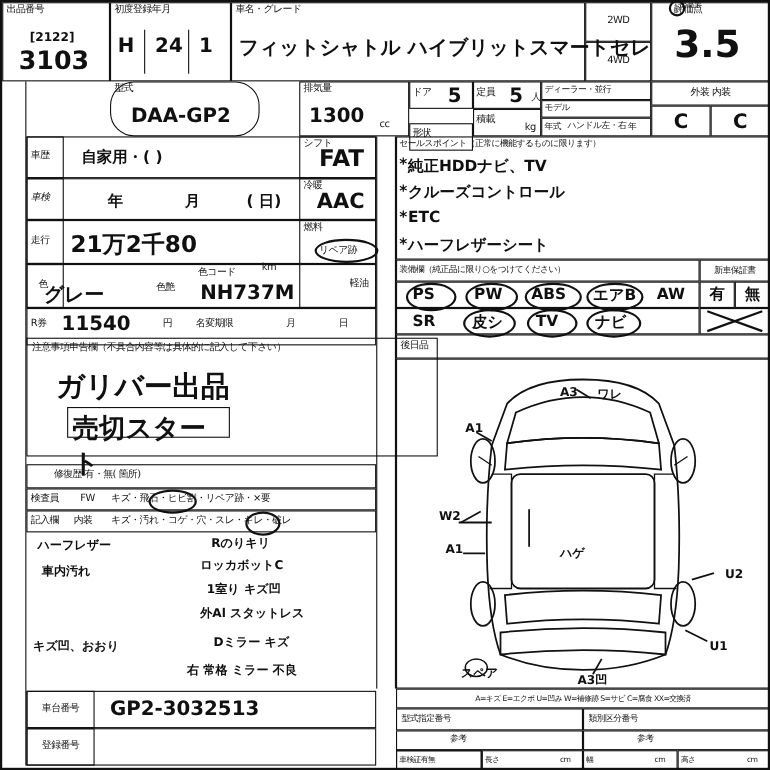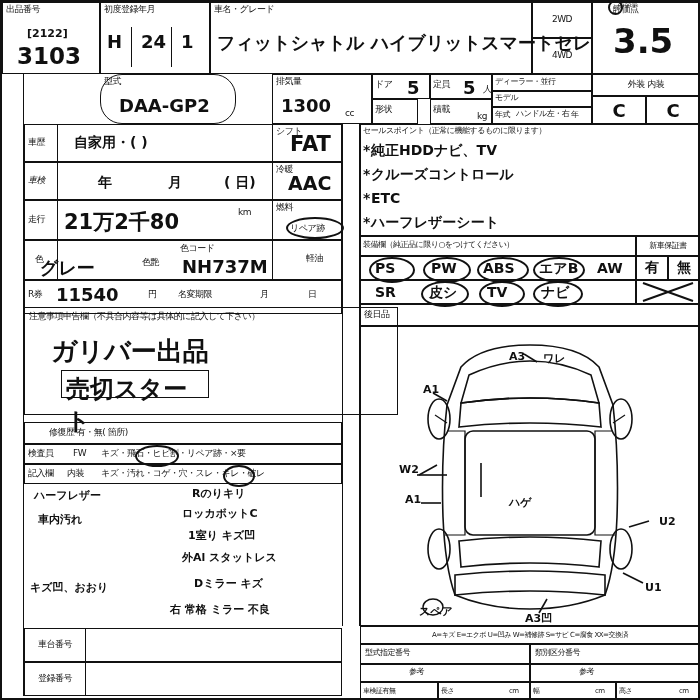--- a/index.html
+++ b/index.html
@@ -96,21 +96,21 @@
 
   <div class="box bd" style="left:370px;top:72px;width:58px;height:25px;">
     <div class="lbl" style="position:absolute;left:2px;top:5px;">ドア</div>
     <div class="hand hmed" style="position:absolute;left:34px;top:2px;">5</div>
   </div>
   <div class="box bd" style="left:428px;top:72px;width:62px;height:25px;">
     <div class="lbl" style="position:absolute;left:2px;top:5px;">定員</div>
     <div class="hand hmed" style="position:absolute;left:32px;top:2px;">5</div>
     <div class="lbl" style="position:absolute;left:52px;top:10px;">人</div>
   </div>
-  <div class="box bd" style="left:370px;top:97px;width:46px;height:25px;text-decoration:underline;">
+  <div class="box bd" style="left:370px;top:110px;width:58px;height:25px;text-decoration:underline;">
     <div class="lbl" style="position:absolute;left:2px;top:5px;">形状</div>
   </div>
   <div class="box bd" style="left:428px;top:97px;width:62px;height:25px;">
     <div class="lbl" style="position:absolute;left:2px;top:5px;">積載</div>
     <div class="lbl" style="position:absolute;left:46px;top:12px;">kg</div>
   </div>
 
   <div class="box bd" style="left:490px;top:72px;width:100px;height:17px;">
     <div class="lbl8" style="position:absolute;left:2px;top:3px;">ディーラー・並行</div>
   </div>
@@ -147,21 +147,21 @@
   </div>
   <div class="hand hsm" style="position:absolute;left:96px;top:172px;">年</div>
   <div class="hand hsm" style="position:absolute;left:166px;top:172px;">月</div>
   <div class="hand hsm" style="position:absolute;left:222px;top:172px;">(   日)</div>
 
   <div class="box bd" style="left:22px;top:198px;width:318px;height:40px;"></div>
   <div class="box bd" style="left:22px;top:198px;width:34px;height:40px;">
     <div class="lbl" style="position:absolute;left:3px;top:14px;">走行</div>
   </div>
   <div class="hand" style="position:absolute;left:62px;top:206px;font-size:21px;">21万2千80</div>
-  <div class="lbl" style="position:absolute;left:236px;top:206px;">km</div>
+  <div class="lbl" style="position:absolute;left:236px;top:237px;">km</div>
 
   <div class="box bd" style="left:22px;top:238px;width:318px;height:40px;"></div>
   <div class="box bd" style="left:22px;top:238px;width:34px;height:40px;">
     <div class="lbl" style="position:absolute;left:10px;top:14px;">色</div>
   </div>
   <div class="hand hmed" style="position:absolute;left:38px;top:254px;">グレー</div>
   <div class="lbl" style="position:absolute;left:140px;top:256px;">色艶</div>
   <div class="lbl" style="position:absolute;left:178px;top:242px;">色コード</div>
   <div class="hand hmed" style="position:absolute;left:180px;top:254px;">NH737M</div>
 
@@ -180,21 +180,21 @@
 
   <div class="box bd" style="left:270px;top:160px;width:70px;height:38px;">
     <div class="lbl" style="position:absolute;left:3px;top:2px;">冷暖</div>
   </div>
   <div class="hand" style="position:absolute;left:286px;top:170px;font-size:19px;">AAC</div>
 
   <div class="box bd" style="left:270px;top:198px;width:70px;height:80px;">
     <div class="lbl" style="position:absolute;left:3px;top:2px;">燃料</div>
   </div>
   <div class="lbl" style="position:absolute;left:288px;top:222px;">リペア跡</div>
-  <div class="lbl" style="position:absolute;left:288px;top:252px;padding-left:16px;">軽油</div>
+  <div class="lbl" style="position:absolute;left:300px;top:252px;padding-left:16px;">軽油</div>
   <div class="ellipse" style="left:284px;top:215px;width:54px;height:18px;"></div>
 
   <div class="box bd" style="left:358px;top:122px;width:340px;height:112px;">
     <div class="lbl8" style="position:absolute;left:2px;top:2px;">セールスポイント（正常に機能するものに限ります）</div>
     <div class="hand hsm" style="position:absolute;left:10px;top:17px;">純正HDDナビ、TV</div>
     <div class="hand hsm" style="position:absolute;left:10px;top:41px;">クルーズコントロール</div>
     <div class="hand hsm" style="position:absolute;left:10px;top:65px;">ETC</div>
     <div class="hand hsm" style="position:absolute;left:10px;top:89px;">ハーフレザーシート</div>
     <div class="hand hsm" style="position:absolute;left:2px;top:17px;">*</div>
     <div class="hand hsm" style="position:absolute;left:2px;top:41px;">*</div>
@@ -282,20 +282,21 @@
     <div class="hand hxsm" style="position:absolute;left:164px;top:44px;">1室り キズ凹</div>
     <div class="hand hxsm" style="position:absolute;left:158px;top:66px;">外Al スタットレス</div>
     <div class="hand hxsm" style="position:absolute;left:170px;top:92px;">Dミラー キズ</div>
     <div class="hand hxsm" style="position:absolute;left:146px;top:118px;">右 常格 ミラー 不良</div>
   </div>
 
   <div class="box bd" style="left:22px;top:626px;width:318px;height:34px;"></div>
   <div class="box bd" style="left:22px;top:626px;width:62px;height:34px;">
     <div class="lbl ctr" style="width:100%;height:100%;">車台番号</div>
   </div>
+  <div class="hand hmed" style="position:absolute;left:98px;top:632px;">GP2-3032513</div>
 
   <div class="box bd" style="left:22px;top:660px;width:318px;height:34px;"></div>
   <div class="box bd" style="left:22px;top:660px;width:62px;height:34px;">
     <div class="lbl ctr" style="width:100%;height:100%;">登録番号</div>
   </div>
 
   <div class="box bd" style="left:358px;top:324px;width:340px;height:300px;">
     <svg width="338" height="298" viewBox="0 0 338 298">
 
       <g fill="none" stroke="#111" stroke-width="1.6">

